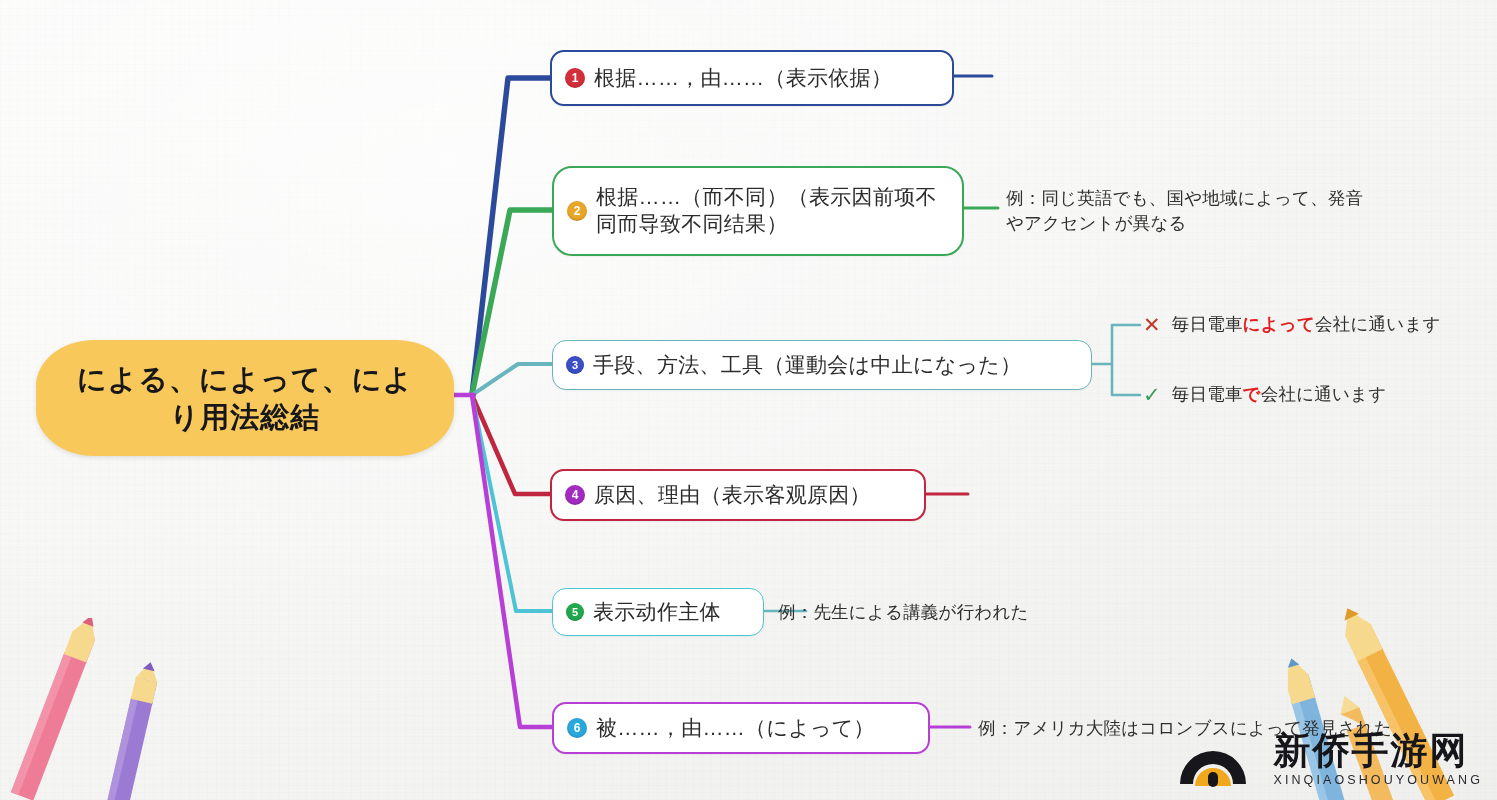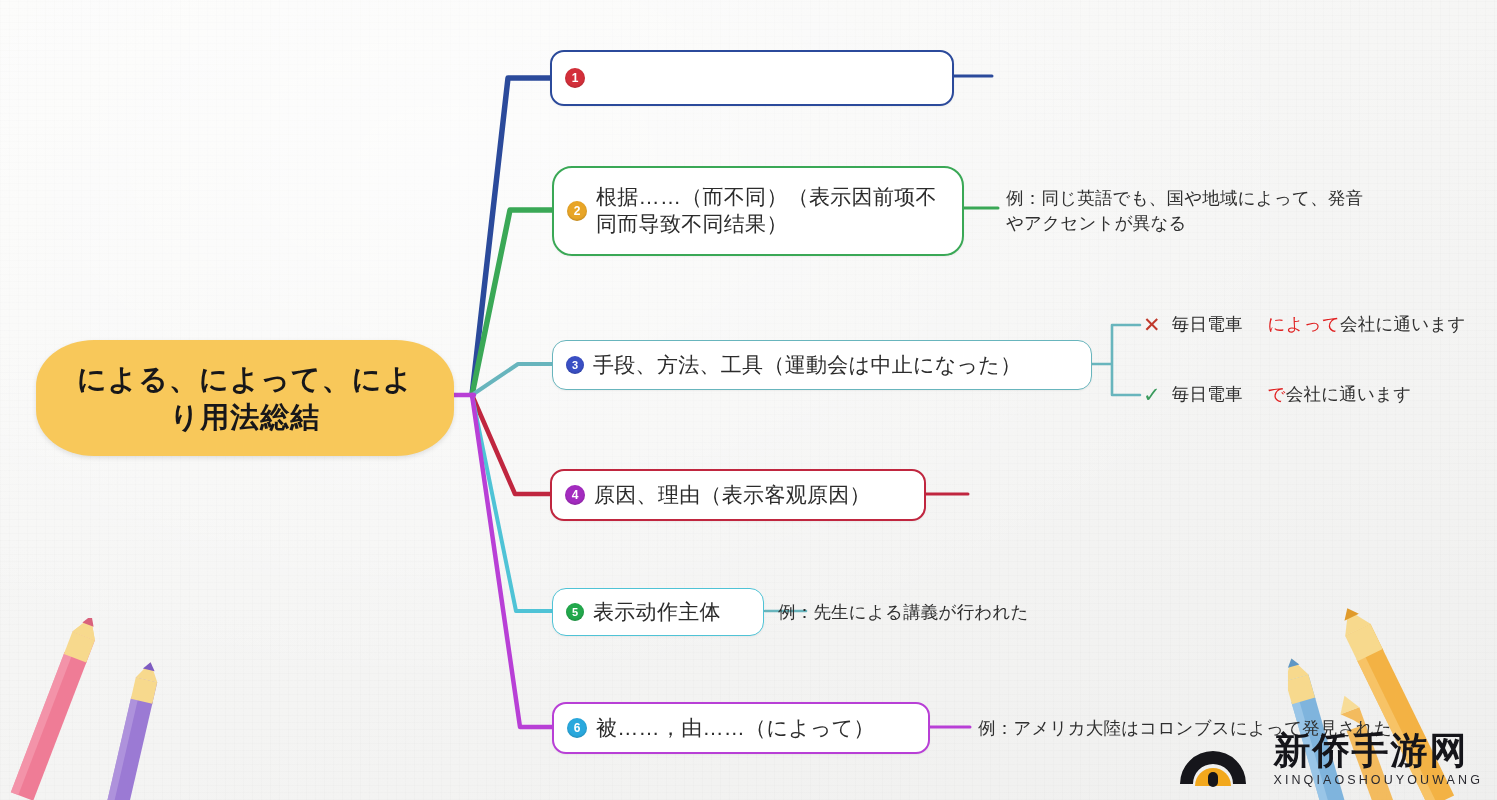--- a/index.html
+++ b/index.html
@@ -113,21 +113,21 @@
     letter-spacing: 0.2px;
   }
   .mark {
     font-size: 21px;
     font-weight: bold;
     margin-right: 11px;
     line-height: 1;
   }
   .mark-cross { color: #c0392b; }
   .mark-check { color: #3a9a5c; }
-  .hl { color: #e02020; font-weight: normal; margin-left: 25px; }
+  .hl { color: #e02020; font-weight: bold; }
 
   
   .pencil {
     position: absolute;
     pointer-events: none;
   }
 
   
   #watermark {
     position: absolute;
@@ -232,20 +232,21 @@
 
     <path d="M1092,364 L1112,364 M1112,325 L1112,395 M1112,325 L1140,325 M1112,395 L1140,395" stroke="#68b5bd" stroke-width="2.6" fill="none" stroke-linecap="round" stroke-linejoin="round"></path>
   </svg>
 
   <div id="central-node">
     <div class="central-text">による、によって、により用法総結</div>
   </div>
 
   <div class="node" style="left:550px; top:50px; width:404px; height:56px; border-color:#2b4a9b;">
     <span class="badge" style="background:#d32f3a;">1</span>
+    <span class="node-text">根据……，由……（表示依据）</span>
   </div>
 
   <div class="node" style="left:552px; top:166px; width:412px; height:90px; border-color:#3aa856; border-radius:20px;">
     <span class="badge" style="background:#e8a527;">2</span>
     <span class="node-text" style="max-width:345px;">根据……（而不同）（表示因前项不同而导致不同结果）</span>
   </div>
 
   <div class="node" style="left:552px; top:340px; width:540px; height:50px; border-color:#68b5bd; border-width:1.8px;">
     <span class="badge" style="background:#3a4fc4; width:18px; height:18px; font-size:11px;">3</span>
     <span class="node-text">手段、方法、工具（運動会は中止になった）</span>

